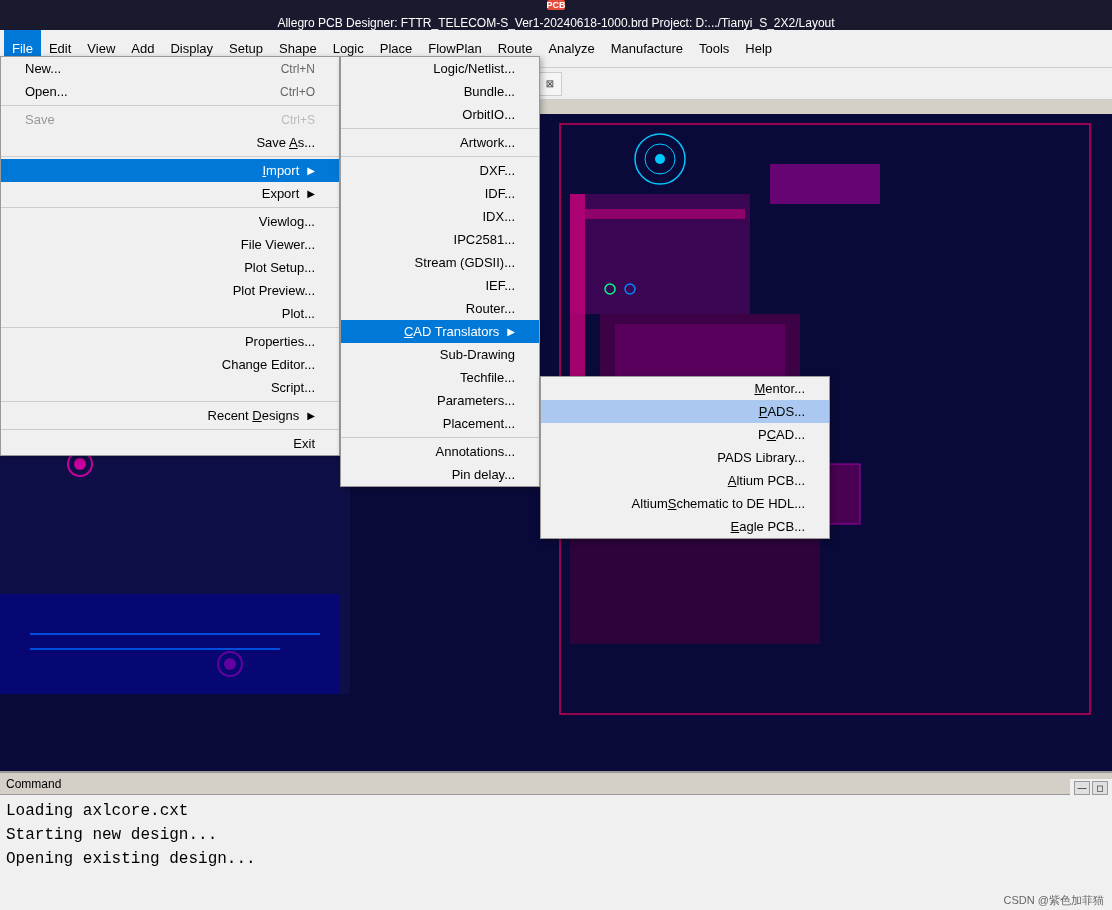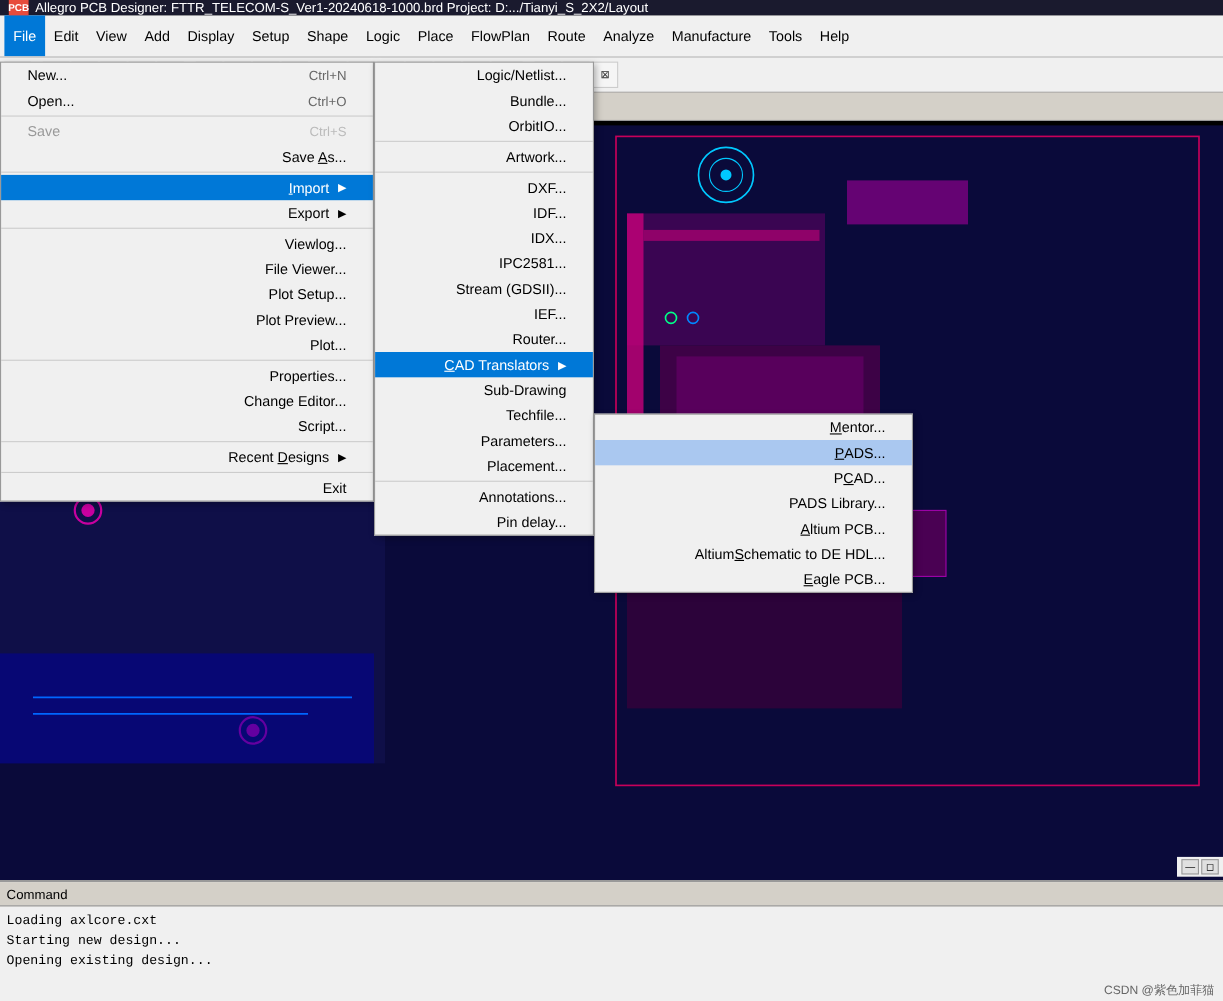--- a/index.html
+++ b/index.html
@@ -8,28 +8,29 @@
       height: 910px;
       font-family: 'Segoe UI', Arial, sans-serif;
       font-size: 13px;
       overflow: hidden;
       background: #000;
       position: relative;
     }
 
     
     #title-bar {
-      height: 14px;
+      height: 30px;
       background: #1a1a2e;
       display: flex;
       align-items: center;
       padding: 0 8px;
       color: #fff;
       font-size: 12px;
       gap: 6px;
+      flex-direction: column;
     }
     #title-bar .app-icon {
       width: 18px; height: 18px;
       background: #e74c3c;
       border-radius: 2px;
       display: flex; align-items: center; justify-content: center;
       font-size: 9px; color: #fff; font-weight: bold;
     }
 
     
@@ -121,37 +122,37 @@
       position: absolute;
       top: 0; left: 0; right: 0; bottom: 0;
     }
 
     
     #bottom-panel {
       position: absolute;
       bottom: 0;
       left: 0;
       right: 0;
-      height: 110px;
+      height: 139px;
       background: #f0f0f0;
       border-top: 2px solid #999;
     }
     #command-bar {
       height: 22px;
       background: #d4d0c8;
       display: flex;
       align-items: center;
       padding: 0 6px;
       font-size: 12px;
       border-bottom: 1px solid #999;
     }
     #command-content {
       padding: 4px 6px;
       font-family: 'Courier New', monospace;
-      font-size: 12px;
+      font-size: 16px;
       color: #000;
       line-height: 1.5;
     }
     #bottom-status {
       position: absolute;
       bottom: 0;
       right: 0;
       padding: 2px 8px;
       font-size: 11px;
       color: #666;

